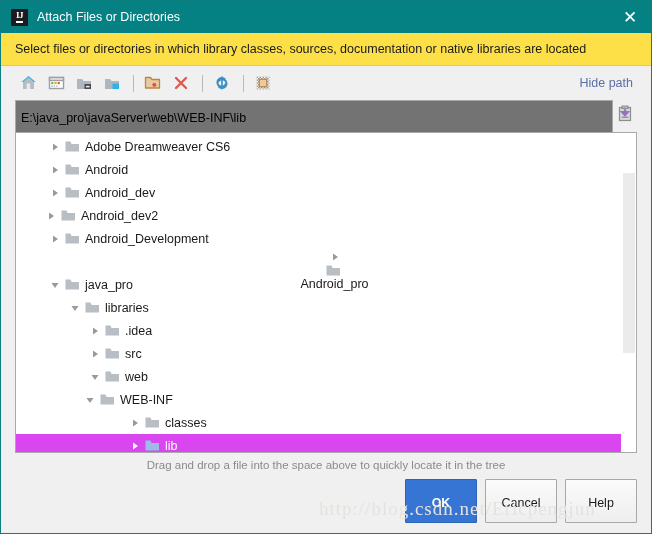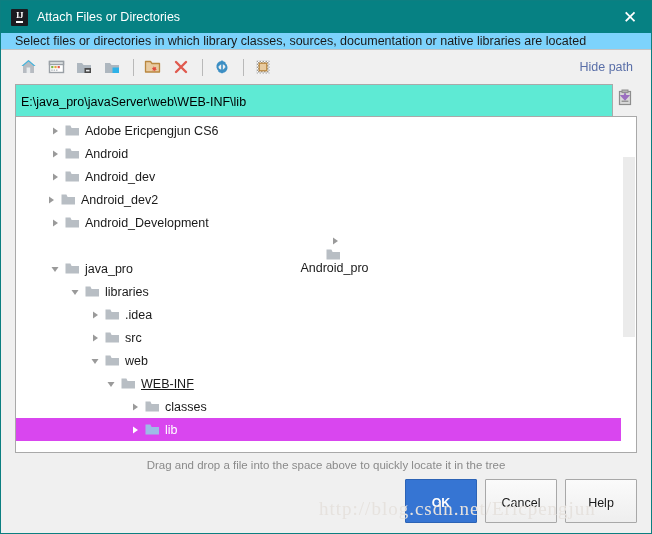--- a/index.html
+++ b/index.html
@@ -59,24 +59,24 @@
     display: flex; align-items: center; justify-content: center;
     color: #ffffff;
     font-size: 17px;
     line-height: 1;
     cursor: pointer;
     font-family: "DejaVu Sans", sans-serif;
   }
   
   .desc-bar {
     height: 15px;
-    background: #7dd3fc;
-    display: flex;
-    align-items: center;
-    padding: 8px 14px;
+    background: #fde047;
+    display: flex;
+    align-items: center;
+    padding: 16px 14px;
     font-size: 12.5px;
     color: #1a1a1a;
     border-bottom: 1px solid #c4c4c4;
     flex: none;
     white-space: nowrap;
   }
   
   .body-wrap {
     flex: 1;
     display: flex;
@@ -116,21 +116,21 @@
   .path-row {
     display: flex;
     align-items: stretch;
     height: 26px;
     flex: none;
     margin-bottom: 6px;
   }
   .path-input {
     flex: 1;
     border: 1px solid #a9a9a9;
-    background: #5eead4;
+    background: #737373;
     font-size: 12.5px;
     font-family: "Liberation Sans", sans-serif;
     color: #000000;
     padding: 16px 5px;
     outline: none;
     height: 36px;
   }
   .paste-btn {
     width: 24px;
     display: flex; align-items: center; justify-content: center;
@@ -364,21 +364,21 @@
             <span class="arrow">
               <svg width="10" height="10" viewBox="0 0 10 10">
                 <path d="M3 1.5 L8 5 L3 8.5 Z" fill="#9a9a9a"></path>
               </svg>
             </span>
             <span class="fold">
               <svg width="15" height="13" viewBox="0 0 15 13">
                 <path d="M0.5 1.5 L0.5 11.5 L14 11.5 L14 4 L6.6 4 L5.4 1.5 Z" fill="#b8bec4"></path>
               </svg>
             </span>
-            <span>Adobe Ericpengjun CS6</span>
+            <span>Adobe Dreamweaver CS6</span>
           </div>
           <div class="row" style="padding-left: 32px;">
             <span class="arrow">
               <svg width="10" height="10" viewBox="0 0 10 10">
                 <path d="M3 1.5 L8 5 L3 8.5 Z" fill="#9a9a9a"></path>
               </svg>
             </span>
             <span class="fold">
               <svg width="15" height="13" viewBox="0 0 15 13">
                 <path d="M0.5 1.5 L0.5 11.5 L14 11.5 L14 4 L6.6 4 L5.4 1.5 Z" fill="#b8bec4"></path>
@@ -496,21 +496,21 @@
                 <path d="M1.5 3 L8.5 3 L5 8 Z" fill="#9a9a9a"></path>
               </svg>
             </span>
             <span class="fold">
               <svg width="15" height="13" viewBox="0 0 15 13">
                 <path d="M0.5 1.5 L0.5 11.5 L14 11.5 L14 4 L6.6 4 L5.4 1.5 Z" fill="#b8bec4"></path>
               </svg>
             </span>
             <span>web</span>
           </div>
-          <div class="row" style="padding-left: 88px; text-decoration: underline;">
+          <div class="row" style="padding-left: 67px;">
             <span class="arrow">
               <svg width="10" height="10" viewBox="0 0 10 10">
                 <path d="M1.5 3 L8.5 3 L5 8 Z" fill="#9a9a9a"></path>
               </svg>
             </span>
             <span class="fold">
               <svg width="15" height="13" viewBox="0 0 15 13">
                 <path d="M0.5 1.5 L0.5 11.5 L14 11.5 L14 4 L6.6 4 L5.4 1.5 Z" fill="#b8bec4"></path>
               </svg>
             </span>

